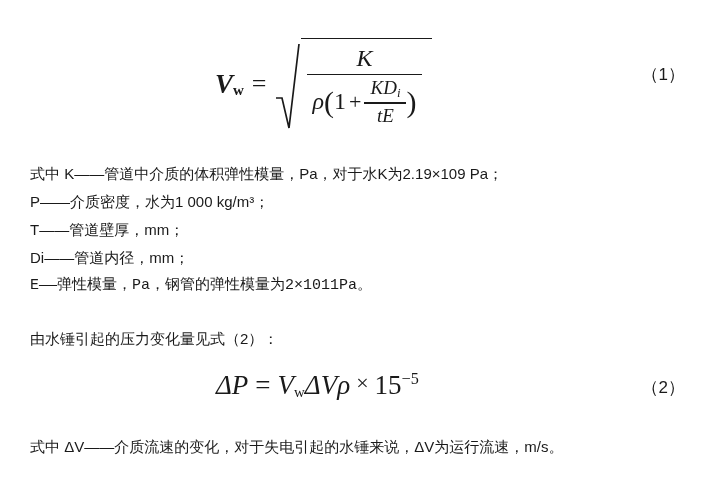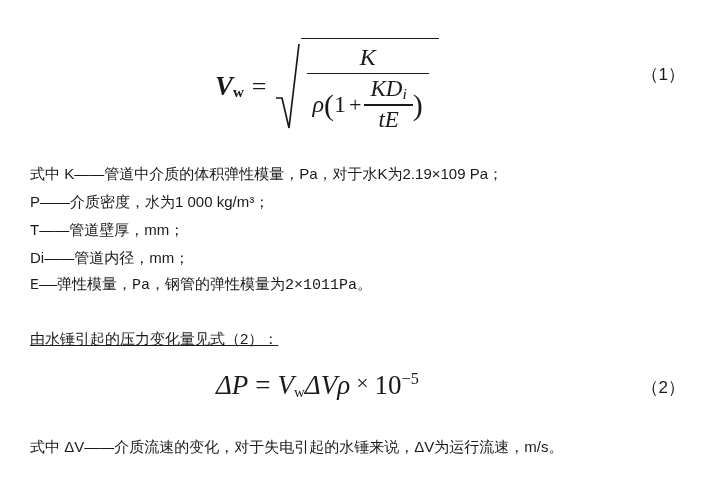--- a/index.html
+++ b/index.html
@@ -93,21 +93,21 @@
   }
   .frac .bar {
     height: 1.5px;
     background: #1a1a1a;
     width: 100%;
   }
   .big-frac {
     font-size: 24px;
   }
   .small-frac {
-    font-size: 23px;
+    font-size: 19px;
   }
   .ital {
     font-style: italic;
     font-family: "Liberation Serif", serif;
   }
   .ital sub {
     font-size: 0.68em;
     font-style: italic;
     vertical-align: -3px;
   }
@@ -214,30 +214,30 @@
       </span>
     </div>
     <div class="eq-number eq1-number">（1）</div>
   </div>
 
   <div class="text-line" style="top:163px;">式中 K——管道中介质的体积弹性模量，Pa，对于水K为2.19×109 Pa；</div>
   <div class="text-line" style="top:191px;">P——介质密度，水为1 000 kg/m³；</div>
   <div class="text-line" style="top:219px;">T——管道壁厚，mm；</div>
   <div class="text-line" style="top:247px;">Di——管道内径，mm；</div>
   <div class="text-line" style="top:275px;font-family:Liberation Mono, monospace;">E——弹性模量，Pa，钢管的弹性模量为2×1011Pa。</div>
-  <div class="text-line" style="top:328px;text-decoration:underline;">由水锤引起的压力变化量见式（2）：</div>
+  <div class="text-line" style="top:328px;">由水锤引起的压力变化量见式（2）：</div>
 
   <div class="eq2-block">
     <div class="eq2-inner">
       <span class="delta">ΔP</span>
       <span class="eqs">=</span>
       <span class="ital"><span>V</span><sub>w</sub></span>
       <span class="ital">ΔV</span>
       <span class="rho" style="font-size:27px;">ρ</span>
       <span class="times">×</span>
-      <span><span>10</span><sup>−5</sup></span>
+      <span><span>15</span><sup>−5</sup></span>
     </div>
     <div class="eq-number eq2-number">（2）</div>
   </div>
 
   <div class="text-line" style="top:436px;">式中 ΔV——介质流速的变化，对于失电引起的水锤来说，ΔV为运行流速，m/s。</div>
 
 </div>
 
 </body></html>

